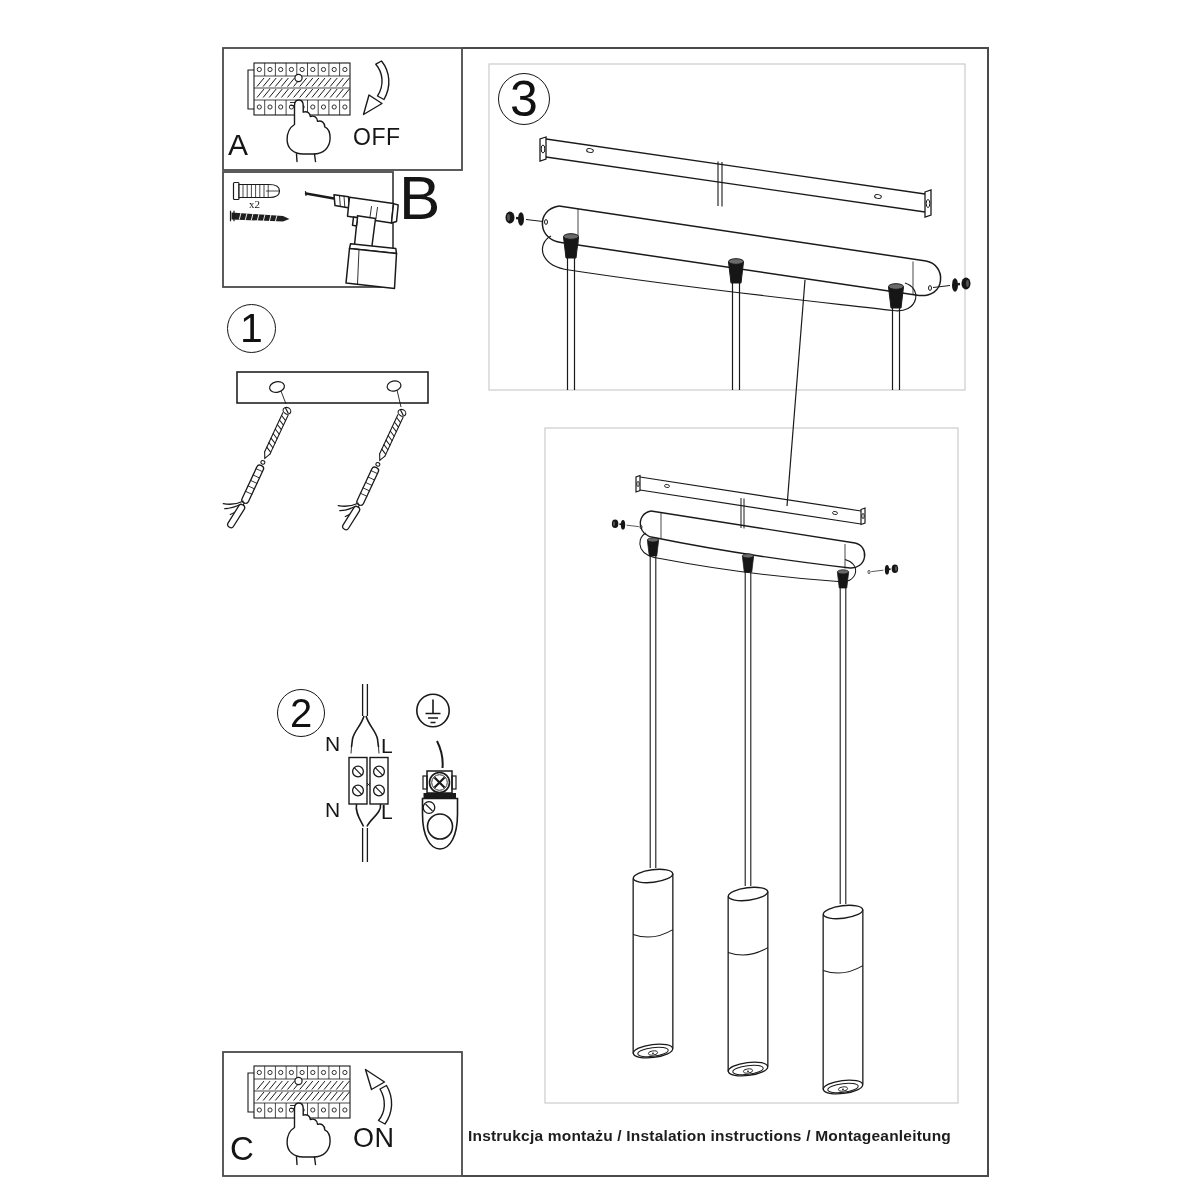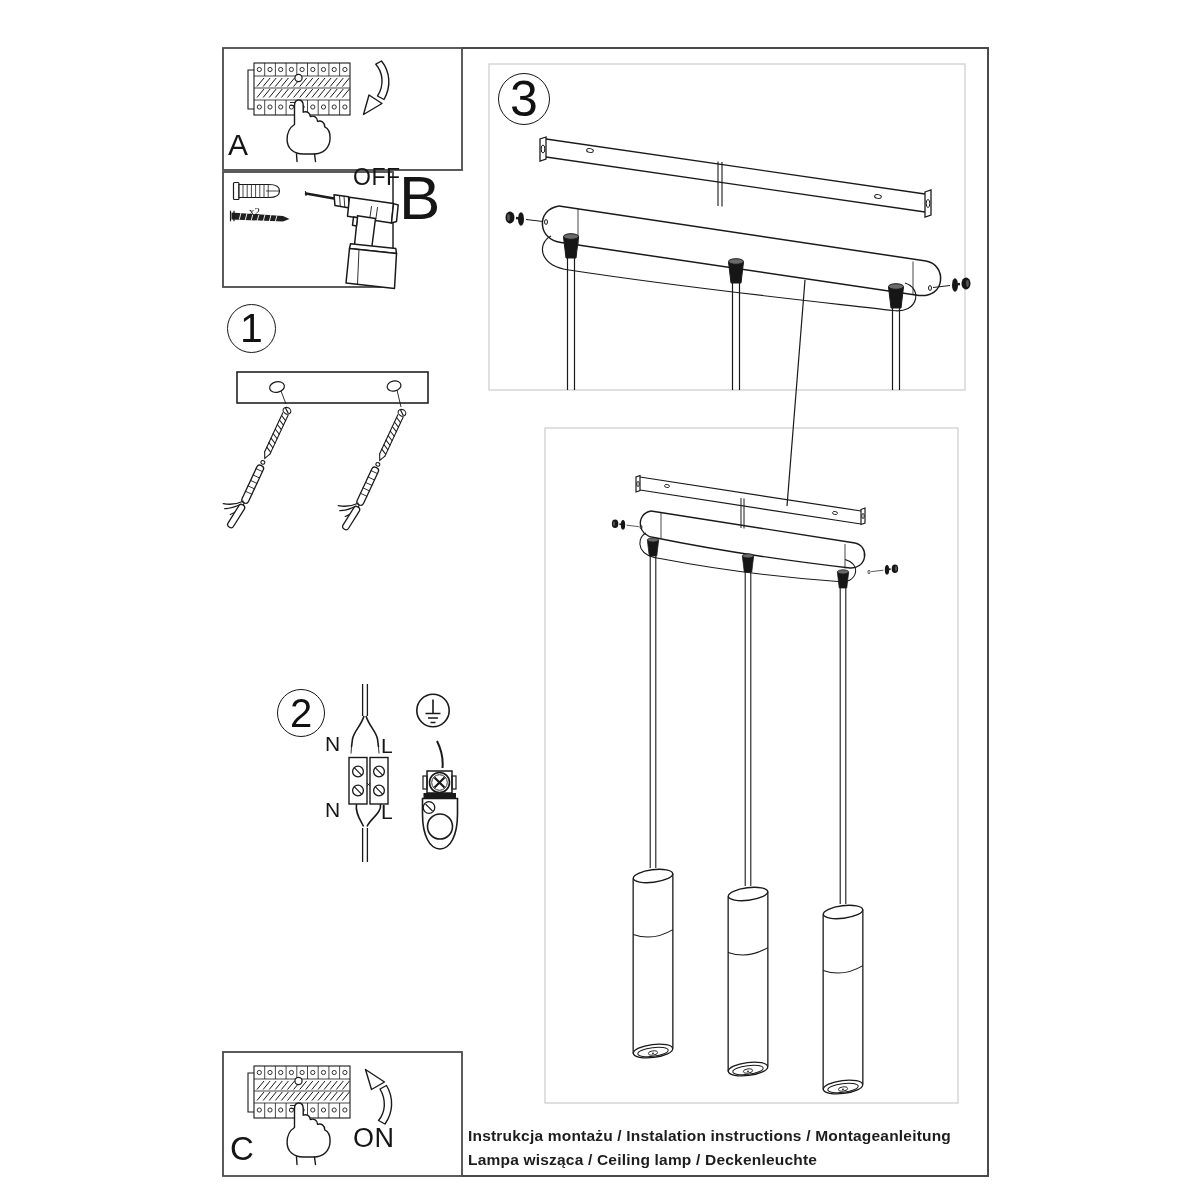--- a/index.html
+++ b/index.html
@@ -257,39 +257,38 @@
     <use href="#breaker" x="246" y="1066"></use>
     <use href="#hand" x="298" y="1103"></use>
     <g stroke="#1a1a1a" stroke-width="1.4" fill="#fff" stroke-linejoin="round">
       <path d="M385,1124 C393,1113 394,1098 386.5,1085.5 L380,1089 C386.5,1100 385.5,1112 378.5,1120.5 Z"></path>
       <path d="M384.5,1082 L365.5,1069.5 L371.5,1089.5 Z"></path>
     </g>
   </g>
 </svg>
 
 <div class="lbl" style="left:228px;top:130px;font-size:30px;">A</div>
-<div class="lbl" style="left:353px;top:126px;font-size:23px;letter-spacing:0.5px;margin-top:40px;">OFF</div>
+<div class="lbl" style="left:353px;top:126px;font-size:23px;letter-spacing:0.5px;">OFF</div>
 
 <div class="lbl" style="left:399px;top:167px;font-size:62px;">B</div>
-<div class="lbl" style="left:249px;top:206px;font-size:11px;font-family:Liberation Serif, serif;">x2</div>
+<div class="lbl" style="left:249px;top:199px;font-size:11px;font-family:Liberation Serif, serif;">x2</div>
 
 <div class="circlebadge" style="left:227px;top:304px;width:47px;height:47px;font-size:41px;">
       <span>1</span>
     </div>
 <div class="circlebadge" style="left:277px;top:689px;width:46px;height:46px;font-size:40px;">
       <span>2</span>
     </div>
 <div class="circlebadge" style="left:498px;top:73px;width:50px;height:50px;font-size:50px;">
       <span>3</span>
     </div>
 
 <div class="lbl" style="left:325px;top:733px;font-size:21px;">N</div>
 <div class="lbl" style="left:381px;top:735px;font-size:21px;">L</div>
 <div class="lbl" style="left:325px;top:799px;font-size:21px;">N</div>
 <div class="lbl" style="left:381px;top:801px;font-size:21px;">L</div>
 
 <div class="lbl" style="left:230px;top:1132px;font-size:33px;">C</div>
 <div class="lbl" style="left:353px;top:1125px;font-size:27px;letter-spacing:0.5px;">ON</div>
 
 <div class="footer-line" style="left:468px;top:1127px;">Instrukcja montażu / Instalation instructions / Montageanleitung</div>
-<div class="footer-line" style="left:468px;top:1151px;">Lampa wisząca / Ceiling lamp / Deckenleuchte</div>
 
 </div>
 
 </body></html>

